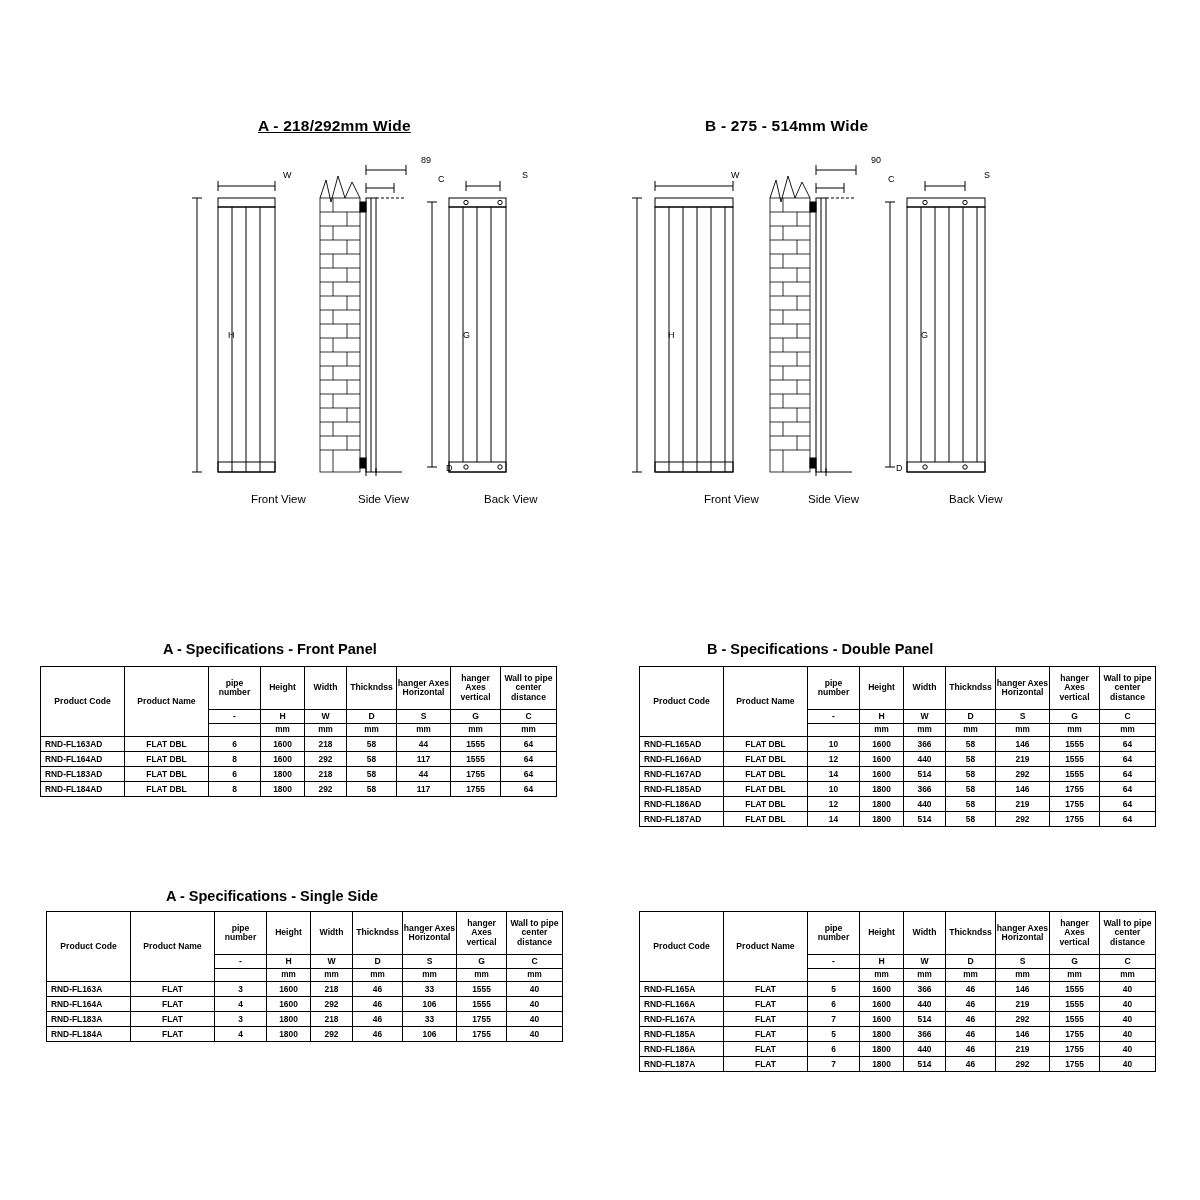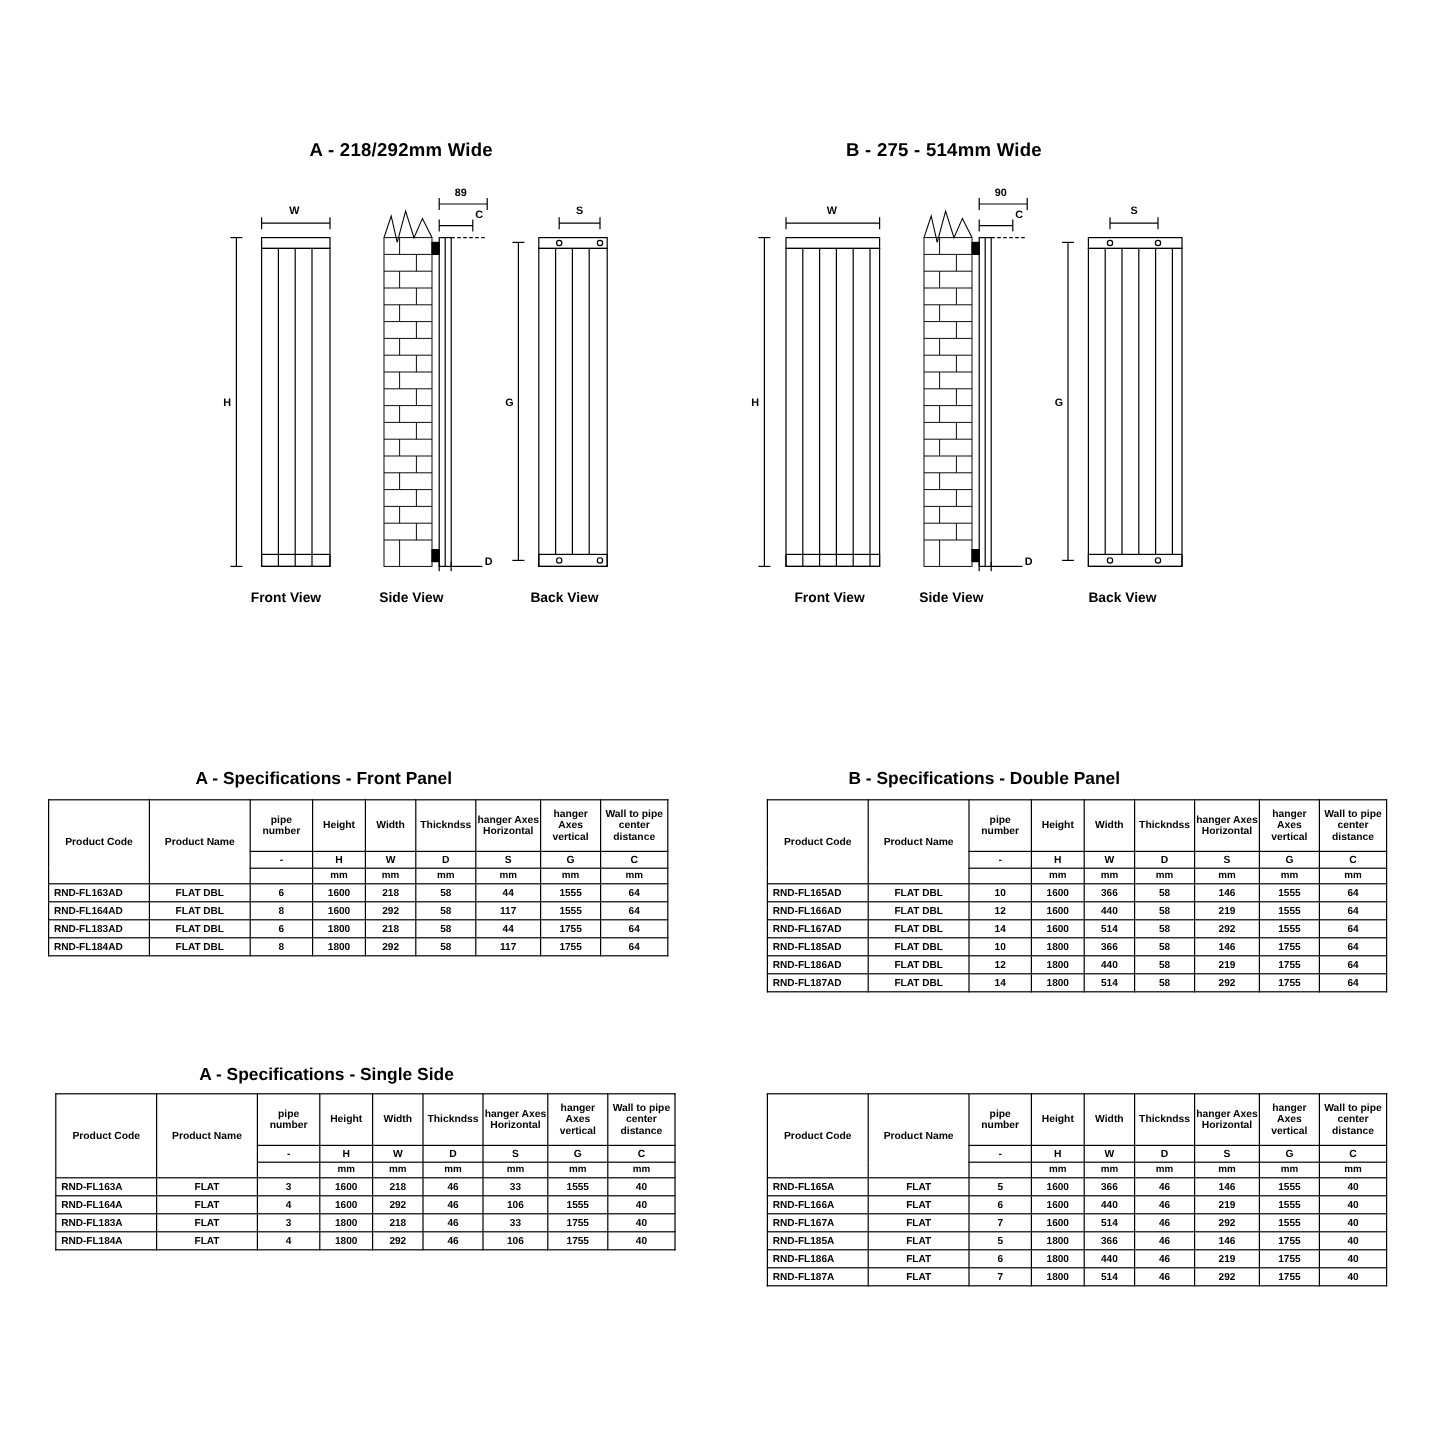--- a/index.html
+++ b/index.html
@@ -1,32 +1,32 @@
 <!DOCTYPE html>
 <html><head>
 <meta charset="utf-8">
 <style>
   html,body{margin:0;padding:0;background:#ffffff;}
   body{width:1200px;height:1200px;font-family:"Liberation Sans",sans-serif;color:#000;position:relative;overflow:hidden;}
   .sheet{position:absolute;left:0;top:0;width:1200px;height:1200px;}
 
   
   .dia-title{position:absolute;font-size:15.5px;font-weight:bold;letter-spacing:.2px;white-space:nowrap;}
-  #title-a{left:258px;top:117px;}
+  #title-a{left:258px;top:117px;text-decoration:underline;}
   #title-b{left:705px;top:117px;}
 
   .tbl-title{position:absolute;font-size:14.5px;font-weight:bold;white-space:nowrap;}
   #tt-ad{left:163px;top:641px;}
   #tt-bd{left:707px;top:641px;}
   #tt-as{left:166px;top:888px;}
   #tt-bs{left:755px;top:936px;font-style:italic;}
 
   
   .grp{position:absolute;}
-  .viewlabel{position:absolute;font-size:11.5px;font-weight:bold;white-space:nowrap;}
+  .viewlabel{position:absolute;font-size:11.5px;font-weight:normal;white-space:nowrap;margin-left:42px;}
 
   svg{display:block;overflow:visible;}
 
   
   table.spec{position:absolute;border-collapse:collapse;font-size:8.4px;background:#fff;}
   table.spec td,table.spec th{border:1px solid #000;text-align:center;vertical-align:middle;padding:0;line-height:1.05;font-weight:bold;}
   table.spec .hdr-main td{height:42px;font-size:8.6px;}
   table.spec .hdr-sub td{height:13px;font-size:8.6px;}
   table.spec .hdr-unit td{height:12px;font-size:8.2px;}
   table.spec tbody td{height:14px;font-size:8.4px;}

